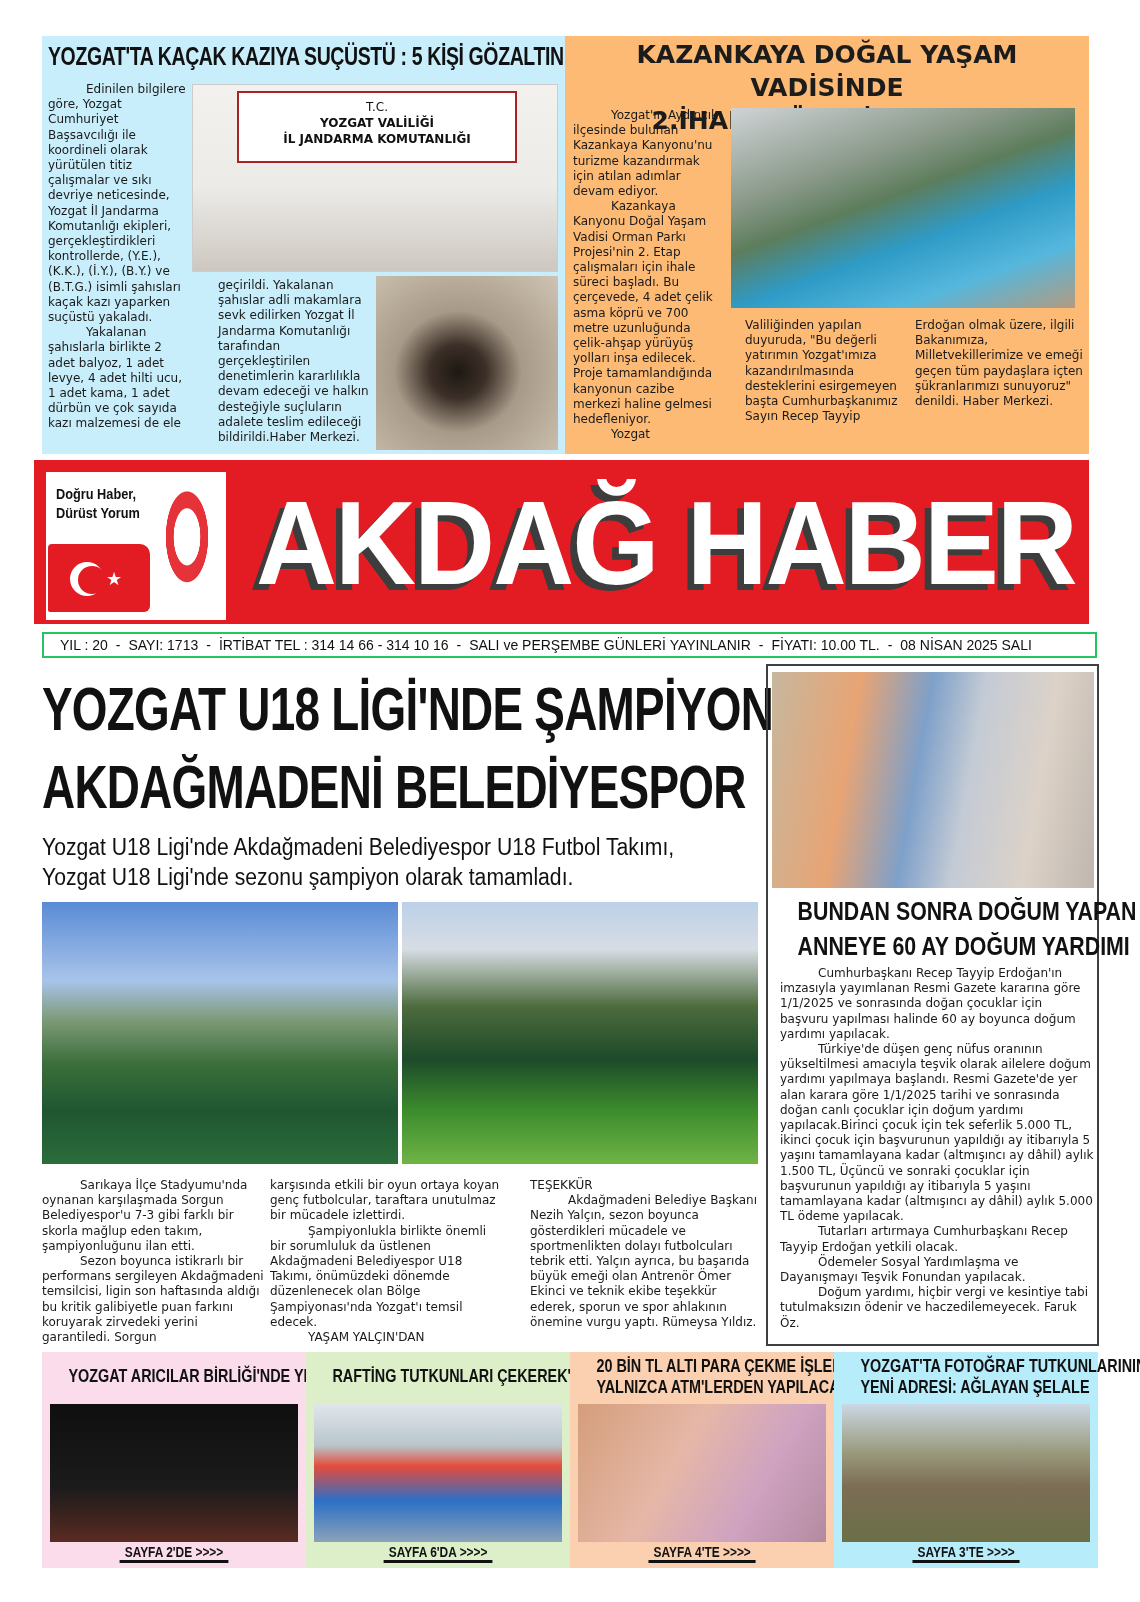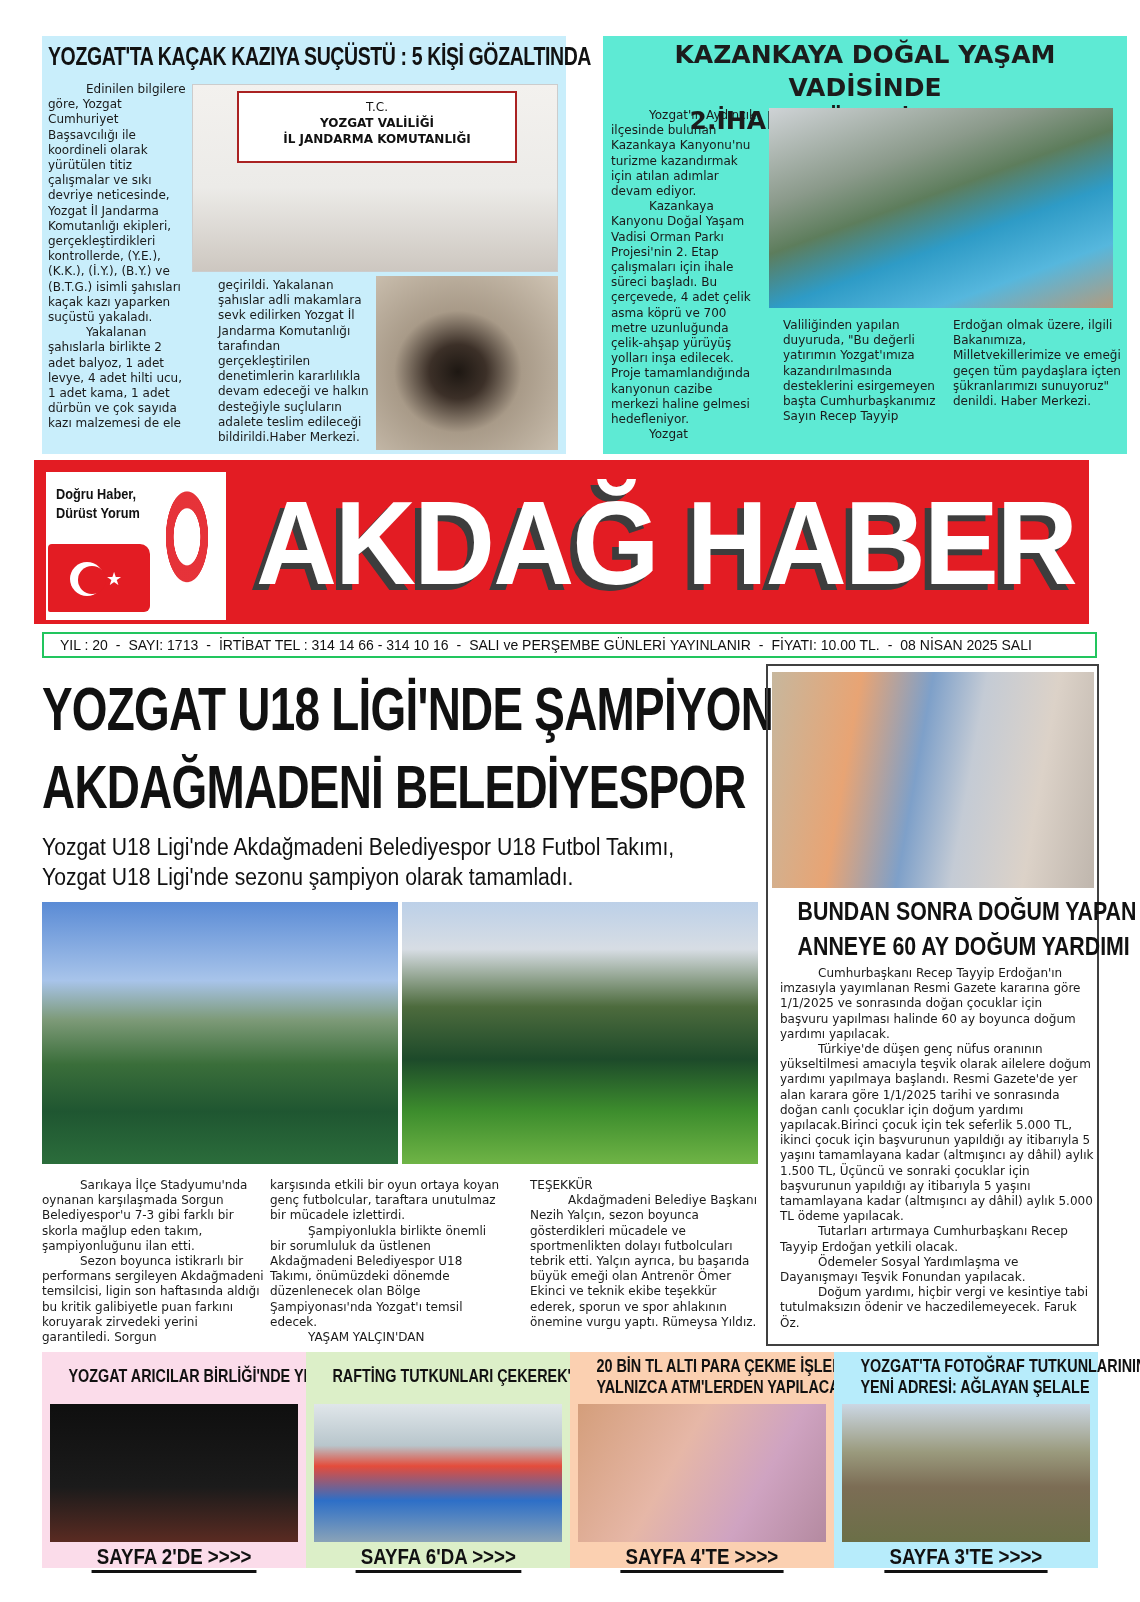--- a/index.html
+++ b/index.html
@@ -12,21 +12,21 @@
 
   
   #story1 { left: 42px; top: 36px; width: 524px; height: 418px; background: #c9eefb; }
   #story1 h2 { position: absolute; left: 6px; top: 6px; width: 514px; font-size: 25px; transform: scaleX(0.78); transform-origin: left top; white-space: nowrap; color: #111; }
   #s1-img1 { left: 150px; top: 48px; width: 366px; height: 188px; background: linear-gradient(180deg,#f3f1ee 0%,#ecebe8 55%,#cdc7c0 100%); border: 1px solid #ccc; }
   #s1-sign { left: 44px; top: 6px; width: 280px; height: 72px; background:#fff; border:2px solid #a22; text-align:center; font-family:"DejaVu Sans",sans-serif; font-size: 12px; color:#111; padding-top:6px; line-height: 16px; }
   #s1-img2 { left: 334px; top: 240px; width: 182px; height: 174px; background: radial-gradient(ellipse at 45% 55%, #1d1712 0%, #3c3028 20%, #a89a88 45%, #cfc4b4 100%); }
   #s1-col1 { left: 6px; top: 46px; width: 142px; }
   #s1-col2 { left: 176px; top: 242px; width: 156px; }
 
-  #story2 { left: 603px; top: 36px; width: 524px; height: 418px; background: #5eead4; }
+  #story2 { left: 565px; top: 36px; width: 524px; height: 418px; background: #fdba74; }
   #story2 h2 { position:absolute; left:0; top: 2px; width: 524px; text-align:center; font-family:"DejaVu Sans",sans-serif; font-weight:bold; font-size: 25px; line-height: 33px; color:#1c1c1c; }
   #s2-img { left: 166px; top: 72px; width: 344px; height: 200px; background: linear-gradient(160deg,#cfd3d6 0%,#8b9a8b 30%,#5d7d5c 45%,#2e9bc6 62%,#56b7dd 80%,#b29b7f 100%); }
   #s2-col1 { left: 8px; top: 72px; width: 150px; }
   #s2-col2 { left: 180px; top: 282px; width: 160px; }
   #s2-col3 { left: 350px; top: 282px; width: 170px; }
 
   
   #masthead { left: 34px; top: 460px; width: 1055px; height: 164px; background: #e31c23; }
   #logo-box { left: 12px; top: 12px; width: 180px; height: 148px; background:#fff; }
   #slogan { left: 10px; top: 12px; font-family:"Liberation Sans",sans-serif; font-weight:bold; font-size: 15px; line-height: 19px; color:#111; transform: scaleX(0.85); transform-origin:left top; }
@@ -52,21 +52,21 @@
   
   #story3 { left: 766px; top: 664px; width: 333px; height: 682px; border: 2px solid #404040; }
   #s3-img { left: 4px; top: 6px; width: 322px; height: 216px; background: linear-gradient(100deg,#c7b79d 0%,#e8a474 25%,#7ea0c9 45%,#c4cbd5 60%,#dcd2c8 80%,#bfb6ad 100%); }
   #s3-title { left: 0; top: 228px; width: 329px; text-align:center; font-family:"Liberation Sans",sans-serif; font-weight:bold; font-size: 26px; line-height: 35px; color:#111; transform: scaleX(0.82); transform-origin:center top; white-space:nowrap; }
   #s3-body { left: 12px; top: 300px; width: 314px; }
 
   
   .teaser { top: 1352px; height: 216px; }
   .teaser h3 { position:absolute; left:0; top:4px; width:100%; text-align:center; font-family:"Liberation Sans",sans-serif; font-weight:bold; font-size: 18px; line-height: 21px; color:#111; transform: scaleX(0.8); transform-origin:center top; white-space:nowrap; }
   .teaser .pic { position:absolute; left: 8px; top: 52px; right: 8px; height: 138px; }
-  .teaser .more { position:absolute; left:0; width:100%; top: 192px; text-align:center; font-family:"Liberation Sans",sans-serif; font-weight:bold; font-size: 22px; color:#111; }
+  .teaser .more { position:absolute; left:0; width:100%; top: 192px; text-align:center; font-family:"Liberation Sans",sans-serif; font-weight:bold; font-size: 14px; color:#111; }
   .teaser .more span { border-bottom: 3px solid #111; padding: 0 6px; display:inline-block; transform: scaleX(0.85); }
   #t1 { left: 42px; width: 264px; background:#fbdcea; }
   #t2 { left: 306px; width: 264px; background:#dcefc8; }
   #t3 { left: 570px; width: 264px; background:#fbd0b1; }
   #t4 { left: 834px; width: 264px; background:#b7ecfb; }
   #t1 .pic { background: linear-gradient(180deg,#0f0f0f 0%,#1b1b1b 60%,#5a2b22 100%); }
   #t2 .pic { background: linear-gradient(180deg,#e0e6ea 0%,#b8c6cc 30%,#e44c3b 45%,#2d6fc7 70%,#8aa3b8 100%); }
   #t3 .pic { background: linear-gradient(120deg,#d49e7b 0%,#e6b7a7 40%,#cfa3c1 70%,#b48aa0 100%); }
   #t4 .pic { background: linear-gradient(180deg,#cbd7e4 0%,#9a9a7d 35%,#7c6d55 60%,#6b6f47 100%); }
 </style>

